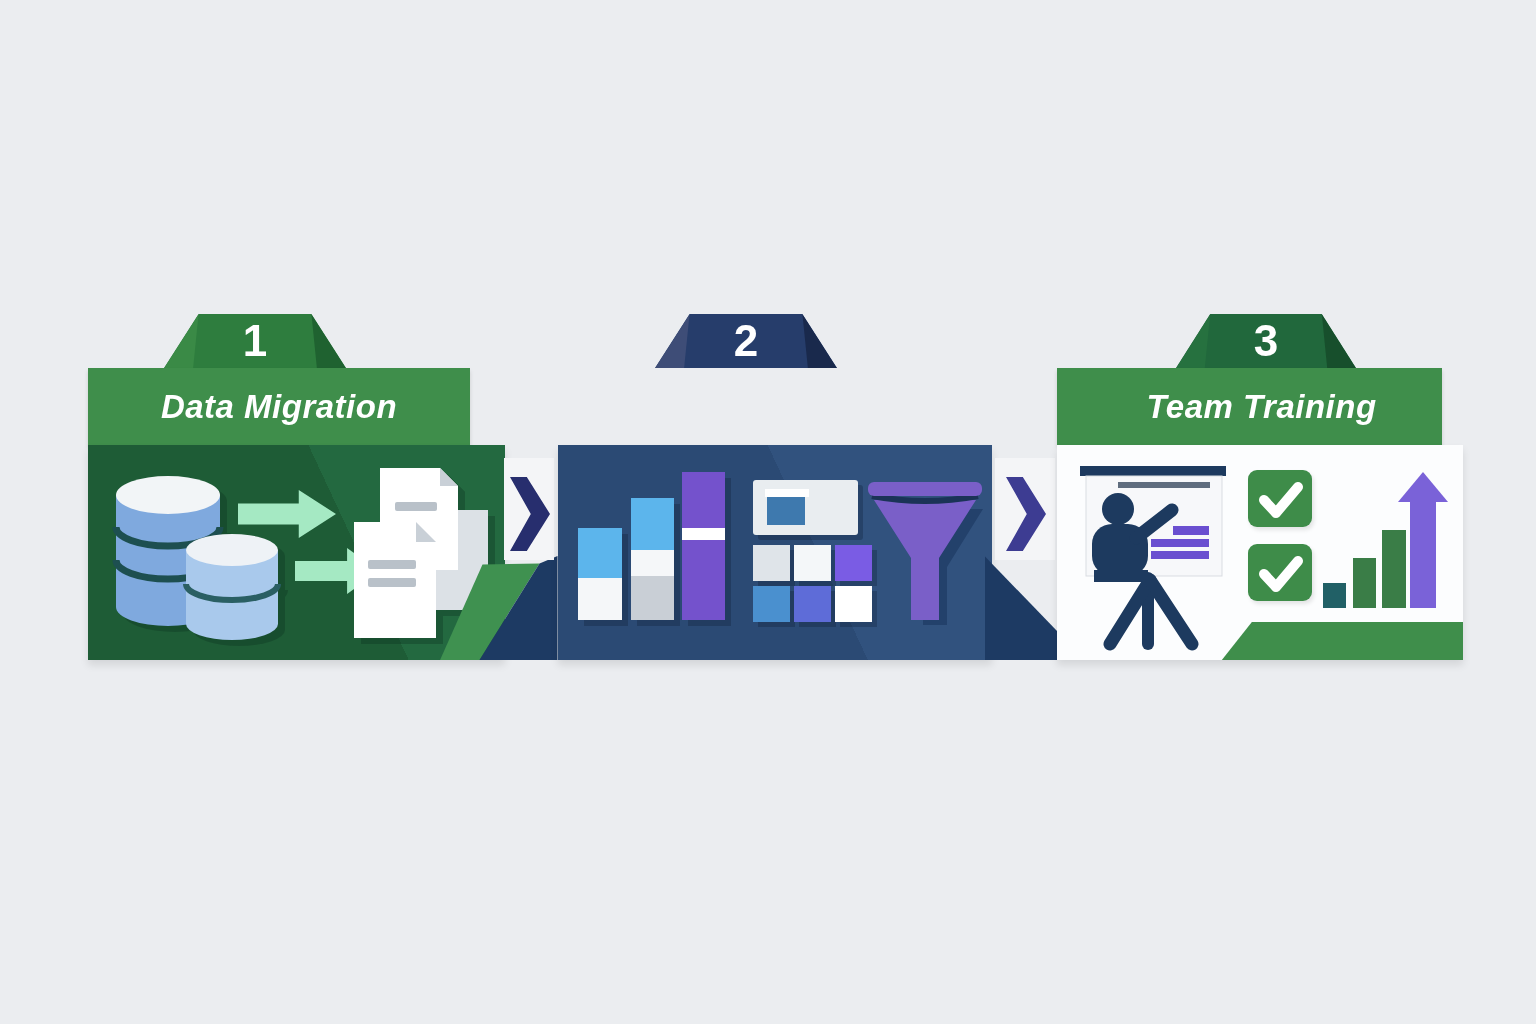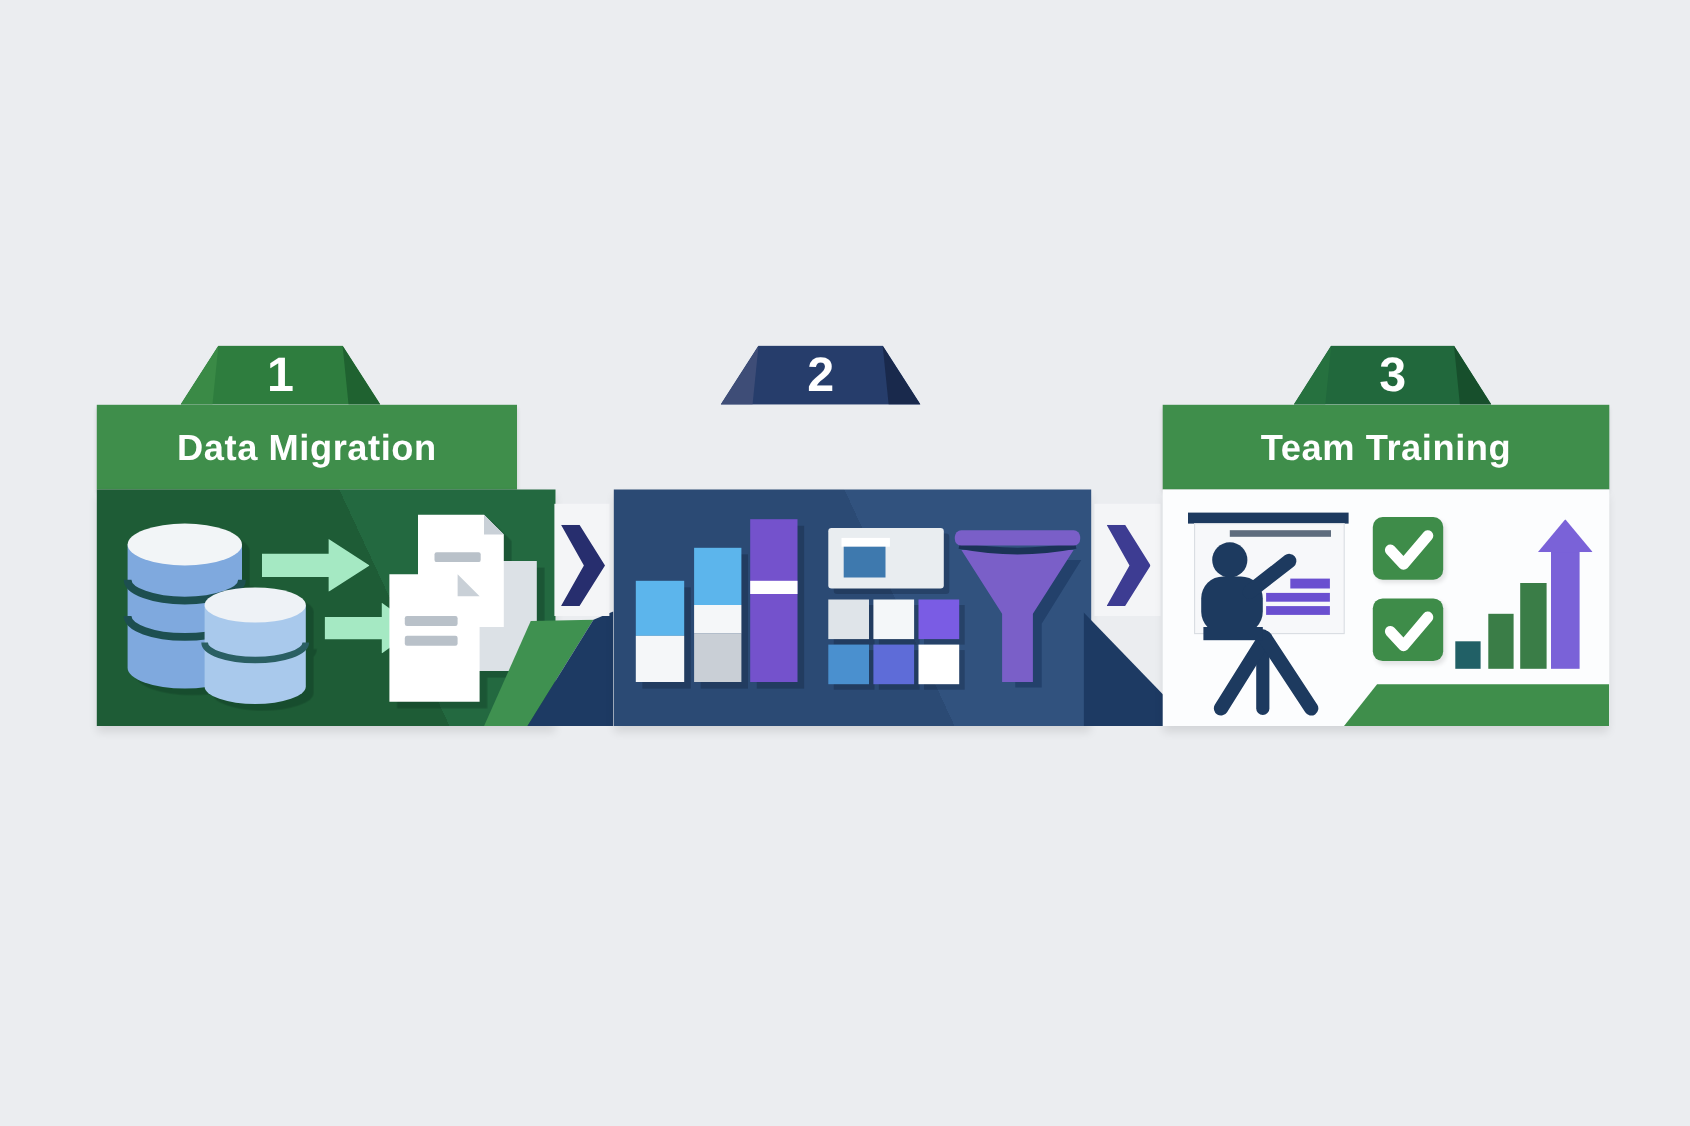--- a/index.html
+++ b/index.html
@@ -15,25 +15,25 @@
   .tab-num{position:relative;z-index:2;color:#fff;font-size:44px;font-weight:700;line-height:54px;}
   .tab1{left:164px;width:182px;background:#2e7d3e;}
   .tab1::before{background:#3a8a46;} .tab1::after{background:#1f6230;}
   .tab2{left:655px;width:182px;background:#263d6b;}
   .tab2::before{background:#3e4d77;} .tab2::after{background:#19294c;}
   .tab3{left:1176px;width:180px;background:#21683c;}
   .tab3::before{background:#26713f;} .tab3::after{background:#174f2c;}
 
   
   .header{position:absolute;top:368px;height:77px;display:flex;align-items:center;justify-content:center;
-          box-shadow:0 3px 4px rgba(0,0,0,.14);}
+          box-shadow:0 3px 4px rgba(0,0,0,.14);font-style:italic;}
   .title{color:#fff;font-size:33px;font-weight:700;letter-spacing:.5px;white-space:nowrap;}
   .h1{left:88px;width:382px;background:#3f8e4b;}
   .h2{left:558px;width:405px;background:#203c63;}
-  .h3{left:1057px;width:406px;background:#3f8e4b;}
+  .h3{left:1057px;width:361px;background:#3f8e4b;padding-left:24px;}
 
   
   .body{position:absolute;top:445px;height:215px;box-shadow:0 5px 8px rgba(0,0,0,.10);}
   .b1{left:88px;width:417px;background:linear-gradient(245deg,#236940 38%,#1e5c36 38%);}
   .b2{left:558px;width:434px;background:linear-gradient(245deg,#31527e 42%,#2b4a74 42%);}
   .b3{left:1057px;width:406px;background:#fcfdfe;}
   .footer-strip{position:absolute;inset:0;background:#3f8e4b;
                 clip-path:polygon(48% 82.3%,100% 82.3%,100% 100%,40.6% 100%);}
 
   

